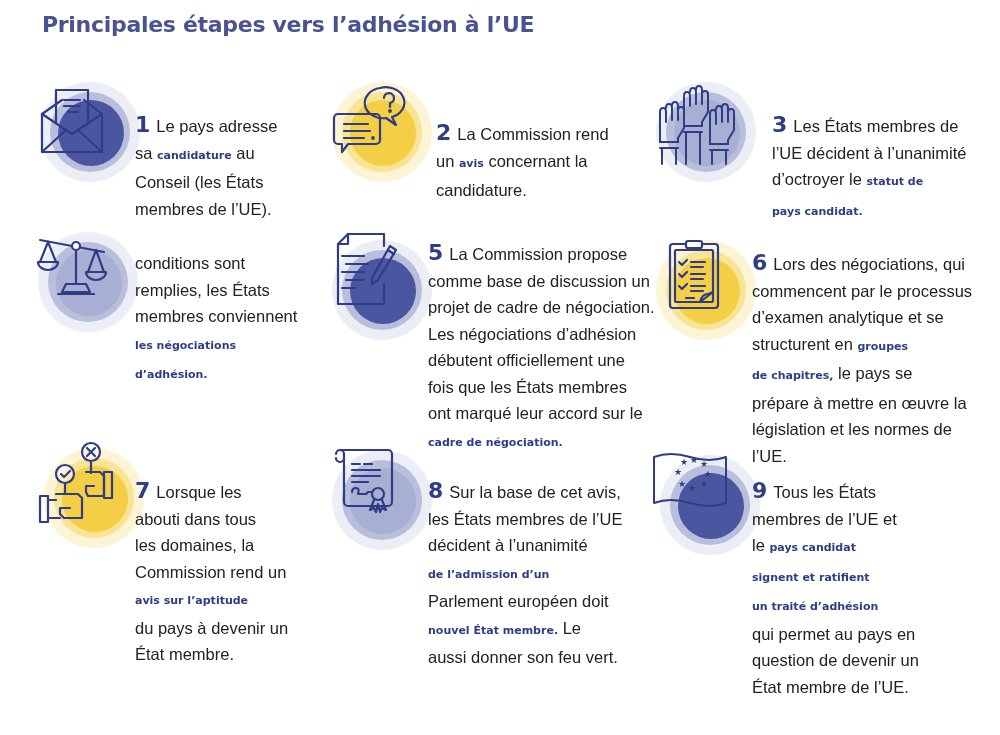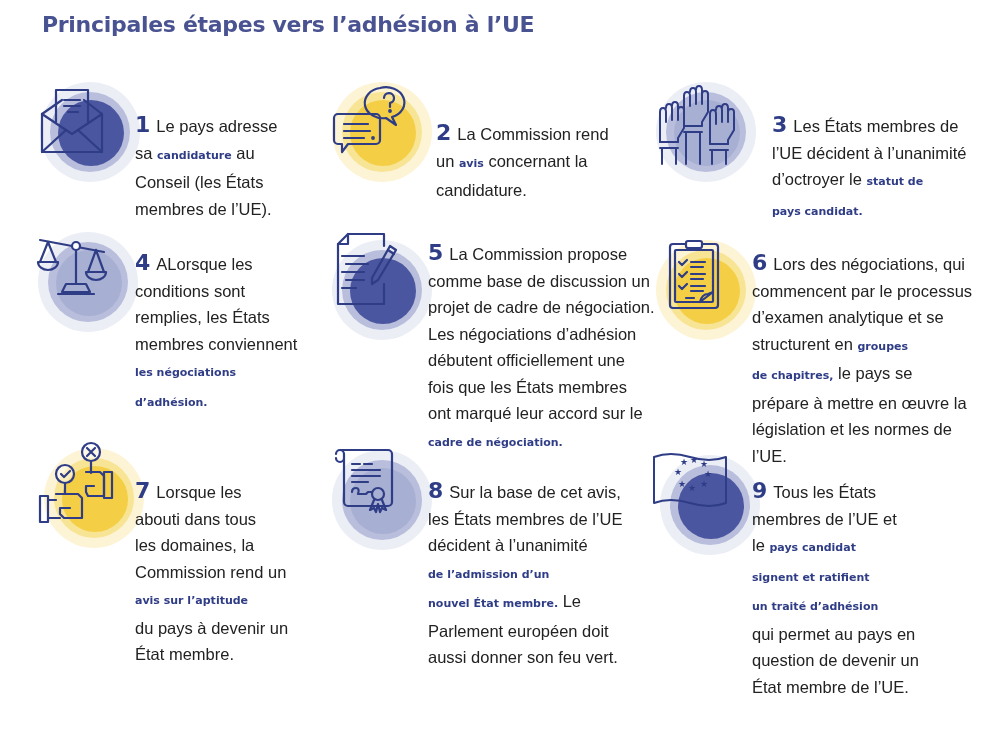--- a/index.html
+++ b/index.html
@@ -107,21 +107,20 @@
       <circle cx="38" cy="14" r="4" fill="#fff"></circle>
       <path d="M38 18 V52"></path>
       <path d="M28 52 h20 l4 8 h-28z M20 62 h36"></path>
       <path d="M10 10 L2 30 M10 10 L18 30"></path>
       <path d="M0 30 h20 a10 8 0 0 1 -20 0z"></path>
       <path d="M58 18 L50 40 M58 18 L66 40"></path>
       <path d="M48 40 h20 a10 8 0 0 1 -20 0z"></path>
     </svg>
   </div>
   <div class="text" style="left:135px;top:250px;">
-      <div><span class="num">4</span><span>ALorsque les</span></div>
       <div><span>conditions sont</span></div>
       <div><span>remplies, les États</span></div>
       <div><span>membres conviennent</span></div>
       <div><span class="em">les négociations</span></div>
       <div><span class="em">d’adhésion.</span></div>
     </div>
 </div>
 
 <div class="step">
   <div class="icon-wrap blue" style="left:332px;top:240px;">
@@ -217,22 +216,22 @@
       <path d="M20 42 q0 -4 4 -4 q4 0 2 6 h8 l2 -2 h4"></path>
       <circle cx="46" cy="44" r="6"></circle>
       <path d="M42 50 l-4 10 l4 -2 l2 4 l2 -8 M50 50 l4 10 l-4 -2 l-2 4 l-2 -8"></path>
     </svg>
   </div>
   <div class="text" style="left:428px;top:478px;">
       <div><span class="num">8</span><span>Sur la base de cet avis,</span></div>
       <div><span>les États membres de l’UE</span></div>
       <div><span>décident à l’unanimité</span></div>
       <div><span class="em">de l’admission d’un</span></div>
+      <div><span>Parlement européen doit</span></div>
       <div><span class="em">nouvel État membre.</span><span> Le</span></div>
-      <div><span>Parlement européen doit</span></div>
       <div><span>aussi donner son feu vert.</span></div>
     </div>
 </div>
 
 <div class="step">
   <div class="icon-wrap blue" style="left:660px;top:455px;">
     <div class="halo h1"></div>
       <div class="halo h2"></div>
       <div class="halo h3"></div>
     <svg viewBox="0 0 100 100" fill="none" stroke="#2f3c86" stroke-width="2" stroke-linejoin="round" stroke-linecap="round">

